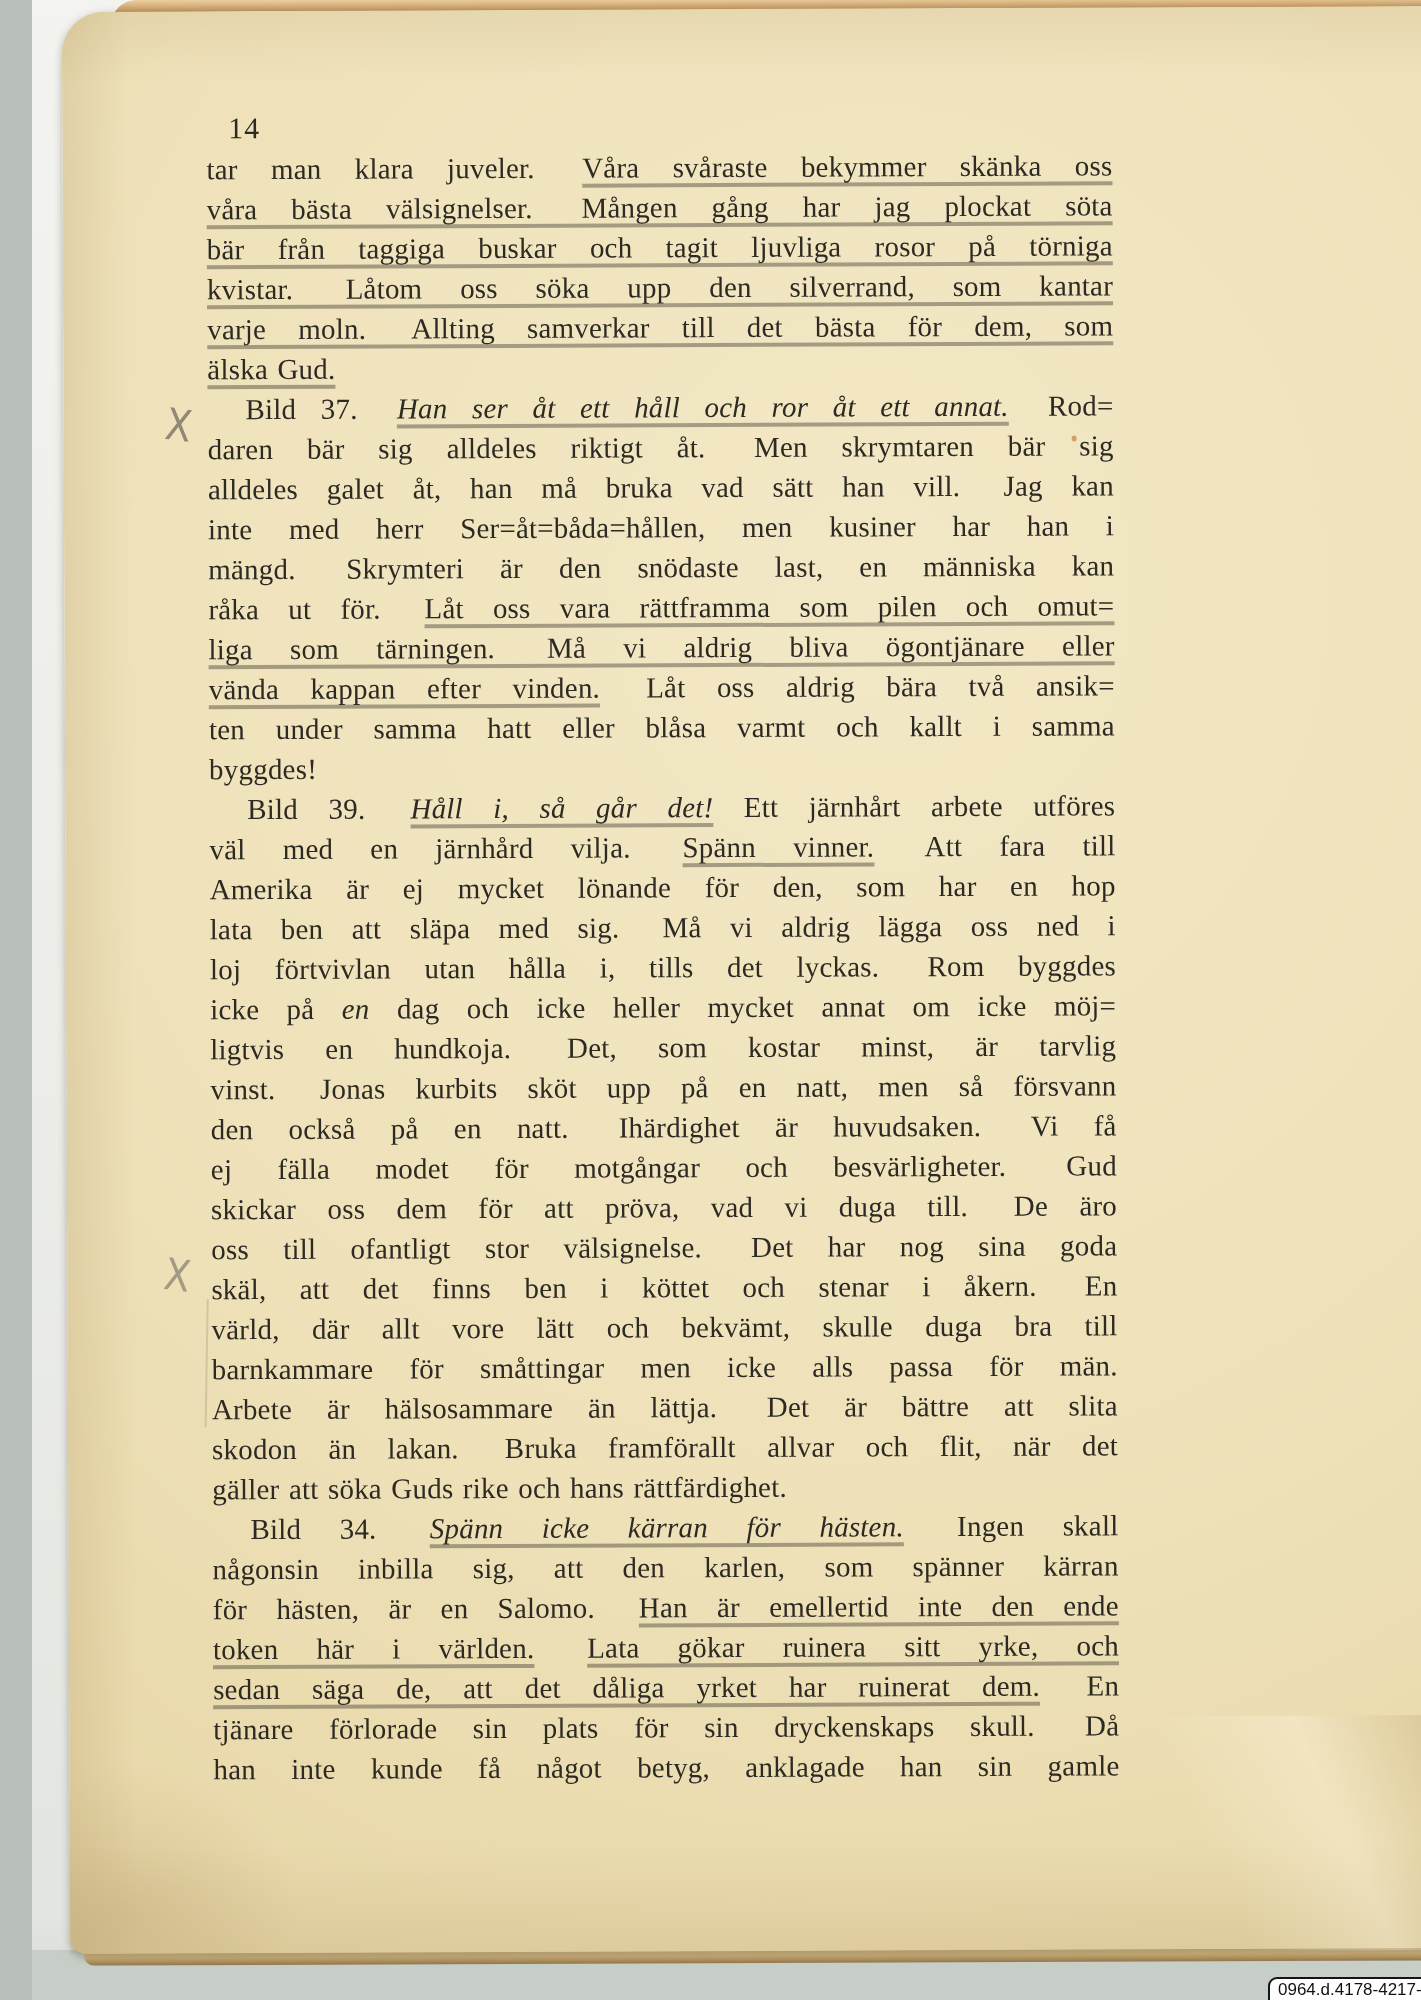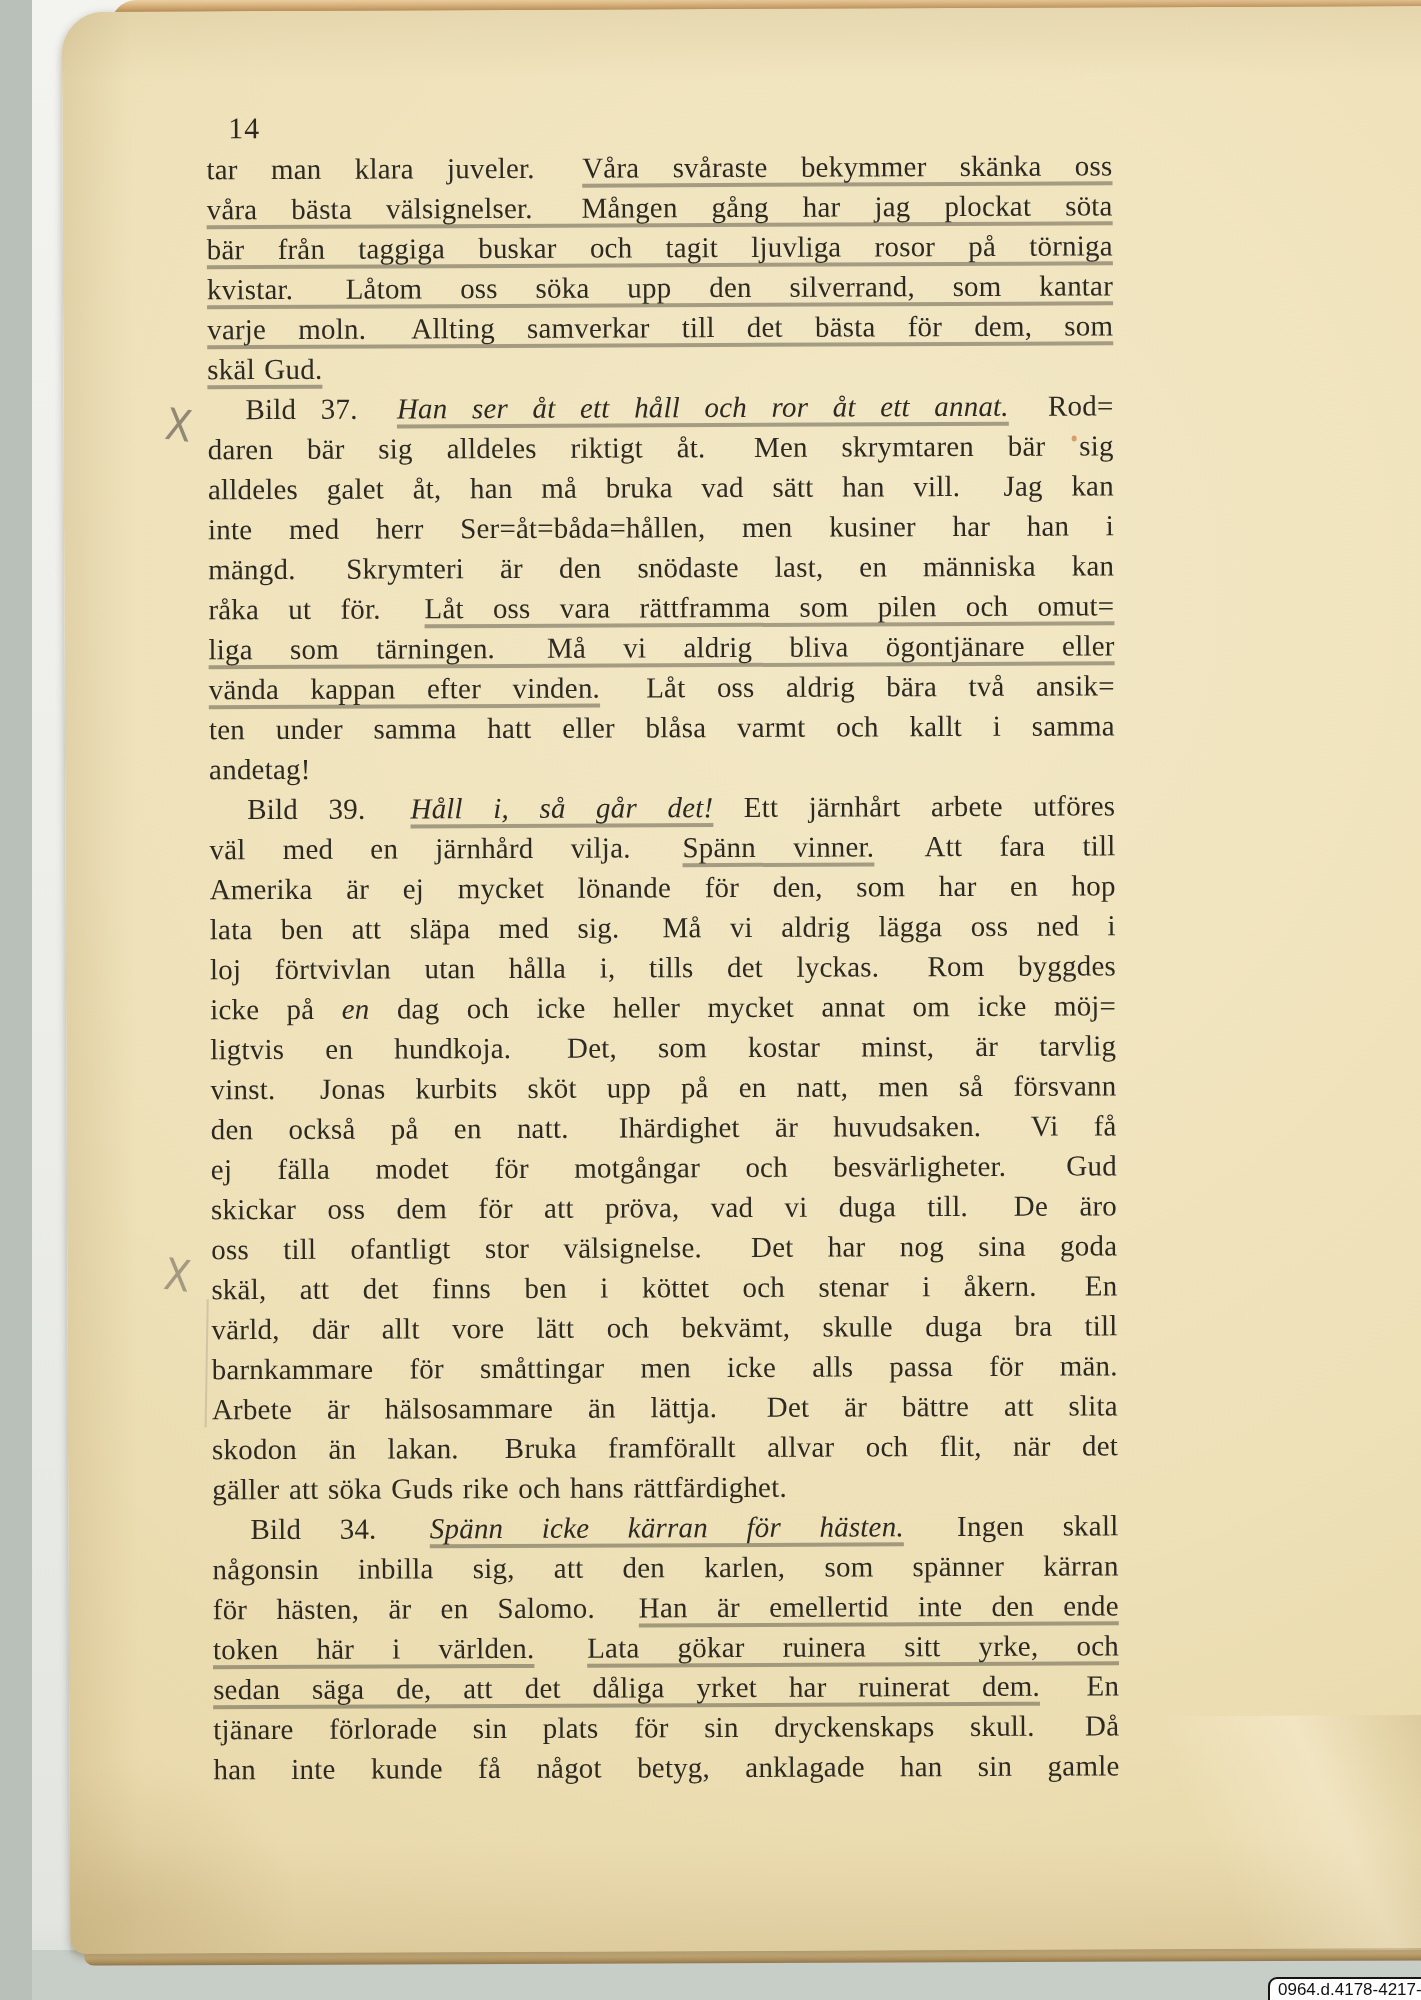--- a/index.html
+++ b/index.html
@@ -62,31 +62,31 @@
     <div class="corner-fold"></div>
 
     <div class="pagenum">14</div>
 
     <div class="text-col" id="text-col">
         <div class="line"><span>tar man klara juveler.  </span><span class="u">Våra svåraste bekymmer skänka oss</span></div>
         <div class="line"><span class="u">våra bästa välsignelser.  Mången gång har jag plockat söta</span></div>
         <div class="line"><span class="u">bär från taggiga buskar och tagit ljuvliga rosor på törniga</span></div>
         <div class="line"><span class="u">kvistar.  Låtom oss söka upp den silverrand, som kantar</span></div>
         <div class="line"><span class="u">varje moln.  Allting samverkar till det bästa för dem, som</span></div>
-        <div class="line nojust"><span class="u">skäl Gud.</span></div>
+        <div class="line nojust"><span class="u">älska Gud.</span></div>
         <div class="line indent"><span>Bild 37.  </span><span class="u i">Han ser åt ett håll och ror åt ett annat.</span><span>  Rod=</span></div>
         <div class="line"><span>daren bär sig alldeles riktigt åt.  Men skrymtaren bär sig</span></div>
         <div class="line"><span>alldeles galet åt, han må bruka vad sätt han vill.  Jag kan</span></div>
         <div class="line"><span>inte med herr Ser=åt=båda=hållen, men kusiner har han i</span></div>
         <div class="line"><span>mängd.  Skrymteri är den snödaste last, en människa kan</span></div>
         <div class="line"><span>råka ut för.  </span><span class="u">Låt oss vara rättframma som pilen och omut=</span></div>
         <div class="line"><span class="u">liga som tärningen.  Må vi aldrig bliva ögontjänare eller</span></div>
         <div class="line"><span class="u">vända kappan efter vinden.</span><span>  Låt oss aldrig bära två ansik=</span></div>
         <div class="line"><span>ten under samma hatt eller blåsa varmt och kallt i samma</span></div>
-        <div class="line nojust"><span>andetag!</span></div>
+        <div class="line nojust"><span>byggdes!</span></div>
         <div class="line indent"><span>Bild 39.  </span><span class="u i">Håll i, så går det!</span><span> Ett järnhårt arbete utföres</span></div>
         <div class="line"><span>väl med en järnhård vilja.  </span><span class="u">Spänn vinner.</span><span>  Att fara till</span></div>
         <div class="line"><span>Amerika är ej mycket lönande för den, som har en hop</span></div>
         <div class="line"><span>lata ben att släpa med sig.  Må vi aldrig lägga oss ned i</span></div>
         <div class="line"><span>loj förtvivlan utan hålla i, tills det lyckas.  Rom byggdes</span></div>
         <div class="line"><span>icke på </span><span class="i">en</span><span> dag och icke heller mycket annat om icke möj=</span></div>
         <div class="line"><span>ligtvis en hundkoja.  Det, som kostar minst, är tarvlig</span></div>
         <div class="line"><span>vinst.  Jonas kurbits sköt upp på en natt, men så försvann</span></div>
         <div class="line"><span>den också på en natt.  Ihärdighet är huvudsaken.  Vi få</span></div>
         <div class="line"><span>ej fälla modet för motgångar och besvärligheter.  Gud</span></div>

